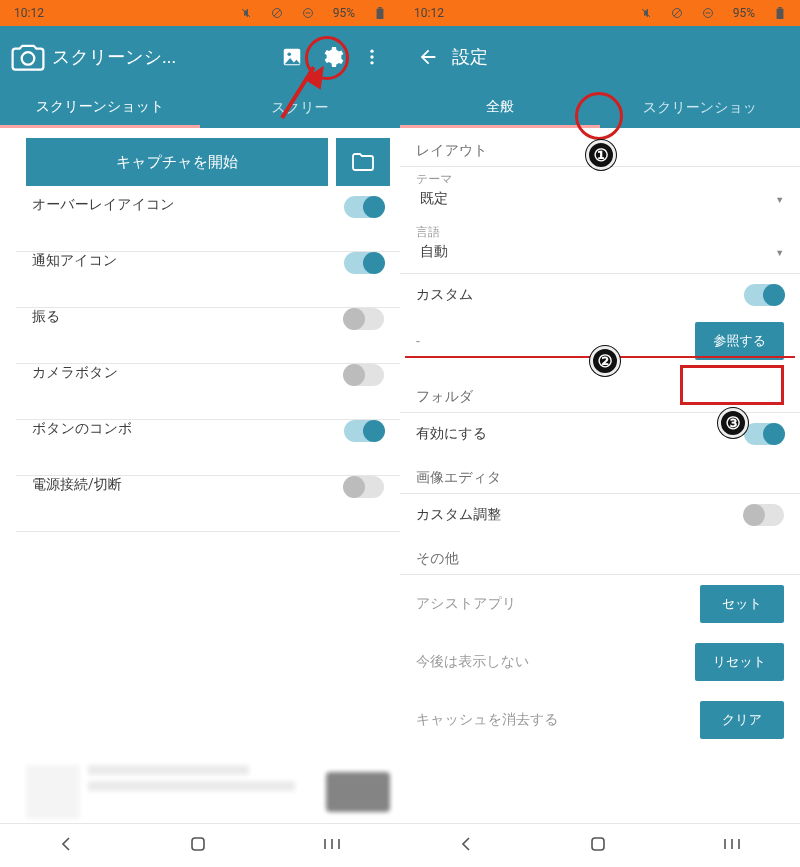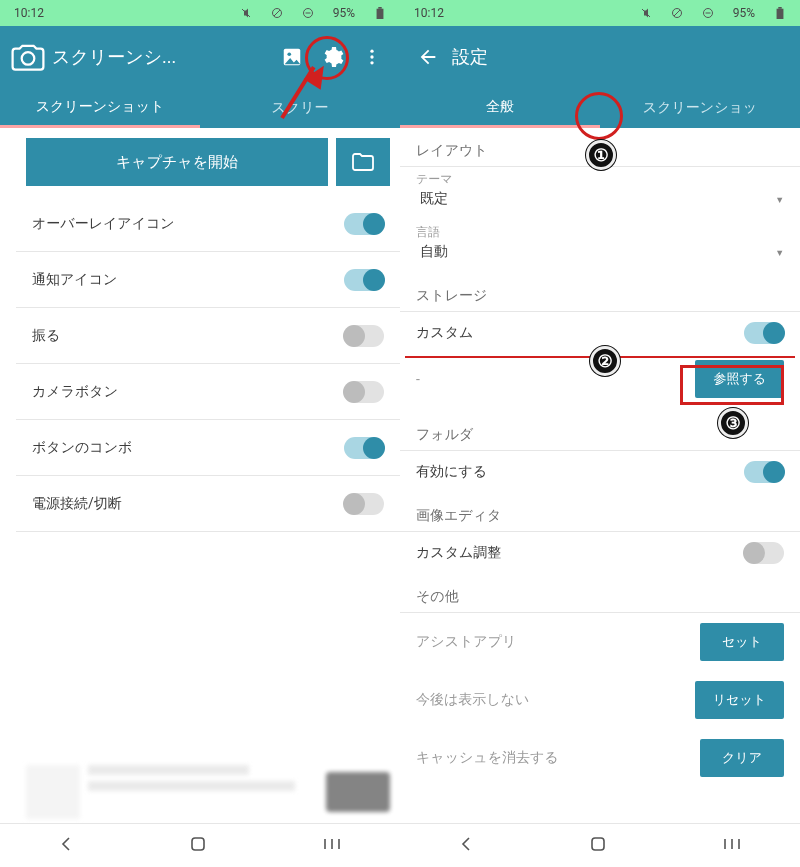--- a/index.html
+++ b/index.html
@@ -20,21 +20,21 @@
     background:#fff;
     width:800px;
     height:867px;
     overflow:hidden;
     position:relative;
   }
   .phones{display:flex;width:800px;height:867px;}
   .phone{width:400px;height:867px;position:relative;background:#fff;display:flex;flex-direction:column;}
   
   .status-bar{
-    height:26px;background:#86efac;color:#444;display:flex;align-items:center;
+    height:26px;background:#f97316;color:#444;display:flex;align-items:center;
     padding:0 14px;font-size:12px;justify-content:space-between;
   }
   .status-right{display:flex;gap:19px;align-items:center;}
   .status-right svg{width:12px;height:12px;}
   
   .appbar{
     background:var(--teal);height:62px;display:flex;align-items:center;
     padding:0 8px;color:#fff;
   }
   .appbar .title{font-size:18px;flex:1;padding-left:4px;white-space:nowrap;overflow:hidden;text-overflow:ellipsis;}
@@ -49,21 +49,21 @@
   .tab.active{color:#ffffff;border-bottom:3px solid #fca5a5;font-family:Liberation Mono, monospace;}
   
   .left-content{flex:1;display:flex;flex-direction:column;padding-left:16px;}
   .capture-row{display:flex;padding:10px;gap:8px;}
   .capture-btn{
     flex:1;background:var(--teal);color:#fff;display:flex;align-items:center;justify-content:center;
     height:48px;font-size:15px;
   }
   .folder-btn{width:54px;height:48px;background:var(--teal);display:flex;align-items:center;justify-content:center;}
   .setting-row{
-    height:56px;border-bottom:1px solid var(--divider);display:flex;align-items:center;
+    height:56px;border-bottom:1px solid var(--divider);display:flex;
     padding:0 16px;justify-content:space-between;font-size:14px;color:var(--text);
   }
   .toggle{width:40px;height:22px;border-radius:11px;position:relative;}
   .toggle::after{content:"";position:absolute;width:22px;height:22px;border-radius:50%;top:0;}
   .toggle.on{background:#a9d6e3;}
   .toggle.on::after{background:var(--teal);right:-1px;}
   .toggle.off{background:#e2e2e2;}
   .toggle.off::after{background:#bcbcbc;left:-1px;}
   .ad{height:54px;margin:24px 10px 4px 10px;display:flex;gap:8px;filter:blur(2px);opacity:.6;}
   .ad .thumb{width:54px;height:54px;background:#eee;}
@@ -263,21 +263,20 @@
       <div class="field-value">
         <span>既定</span>
         <span class="caret">▾</span>
       </div>
       <div class="field-label">言語</div>
       <div class="field-value">
         <span>自動</span>
         <span class="caret">▾</span>
       </div>
 
-      <div class="sect-head">ストレージ</div>
       <div class="hr"></div>
       <div class="row no-border">
         <span>カスタム</span>
         <div class="toggle on"></div>
       </div>
       <div class="row no-border" style="padding-top:6px;padding-bottom:14px;color:var(--muted);">
         <span>-</span>
         <div class="btn-small">参照する</div>
       </div>
 

